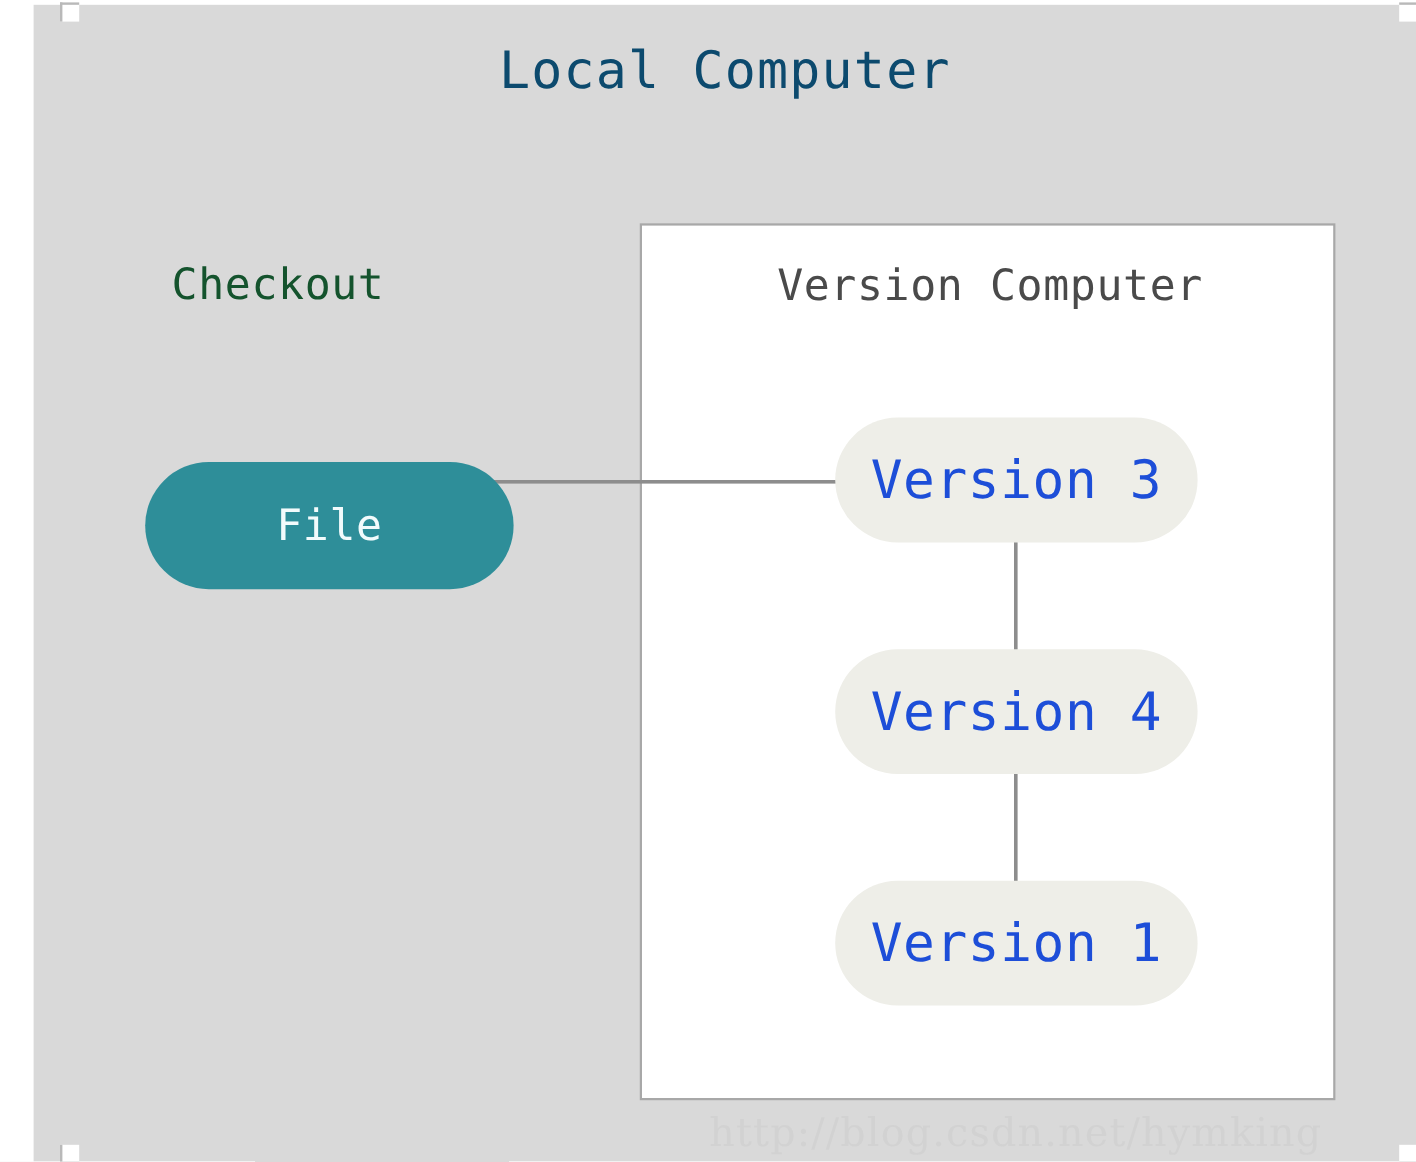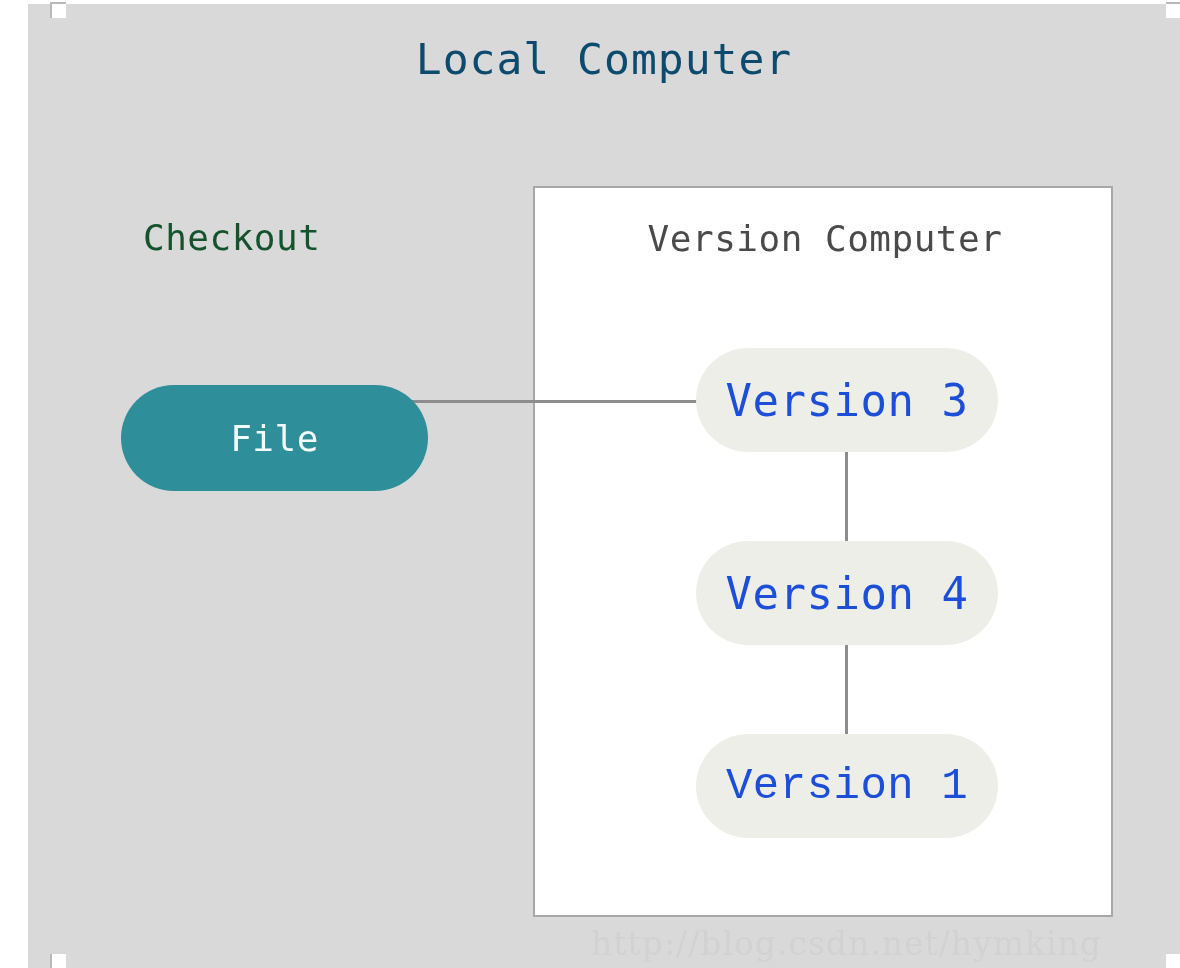--- a/index.html
+++ b/index.html
@@ -120,21 +120,21 @@
     height: 104px;
     background: #eeeee8;
     border-radius: 52px;
     color: #1d4ed8;
     font-size: 44px;
     letter-spacing: 0.5px;
   }
 
   #version-3-node { left: 668px; top: 344px; }
   #version-2-node { left: 668px; top: 537px; }
-  #version-1-node { left: 668px; top: 730px; font-family: Liberation Mono, monospace; }
+  #version-1-node { left: 668px; top: 730px; }
 
   
   .connector {
     position: absolute;
     background: #8d8d8d;
   }
   #connector-file-v3 {
     left: 378px;
     top: 396px;
     width: 296px;

